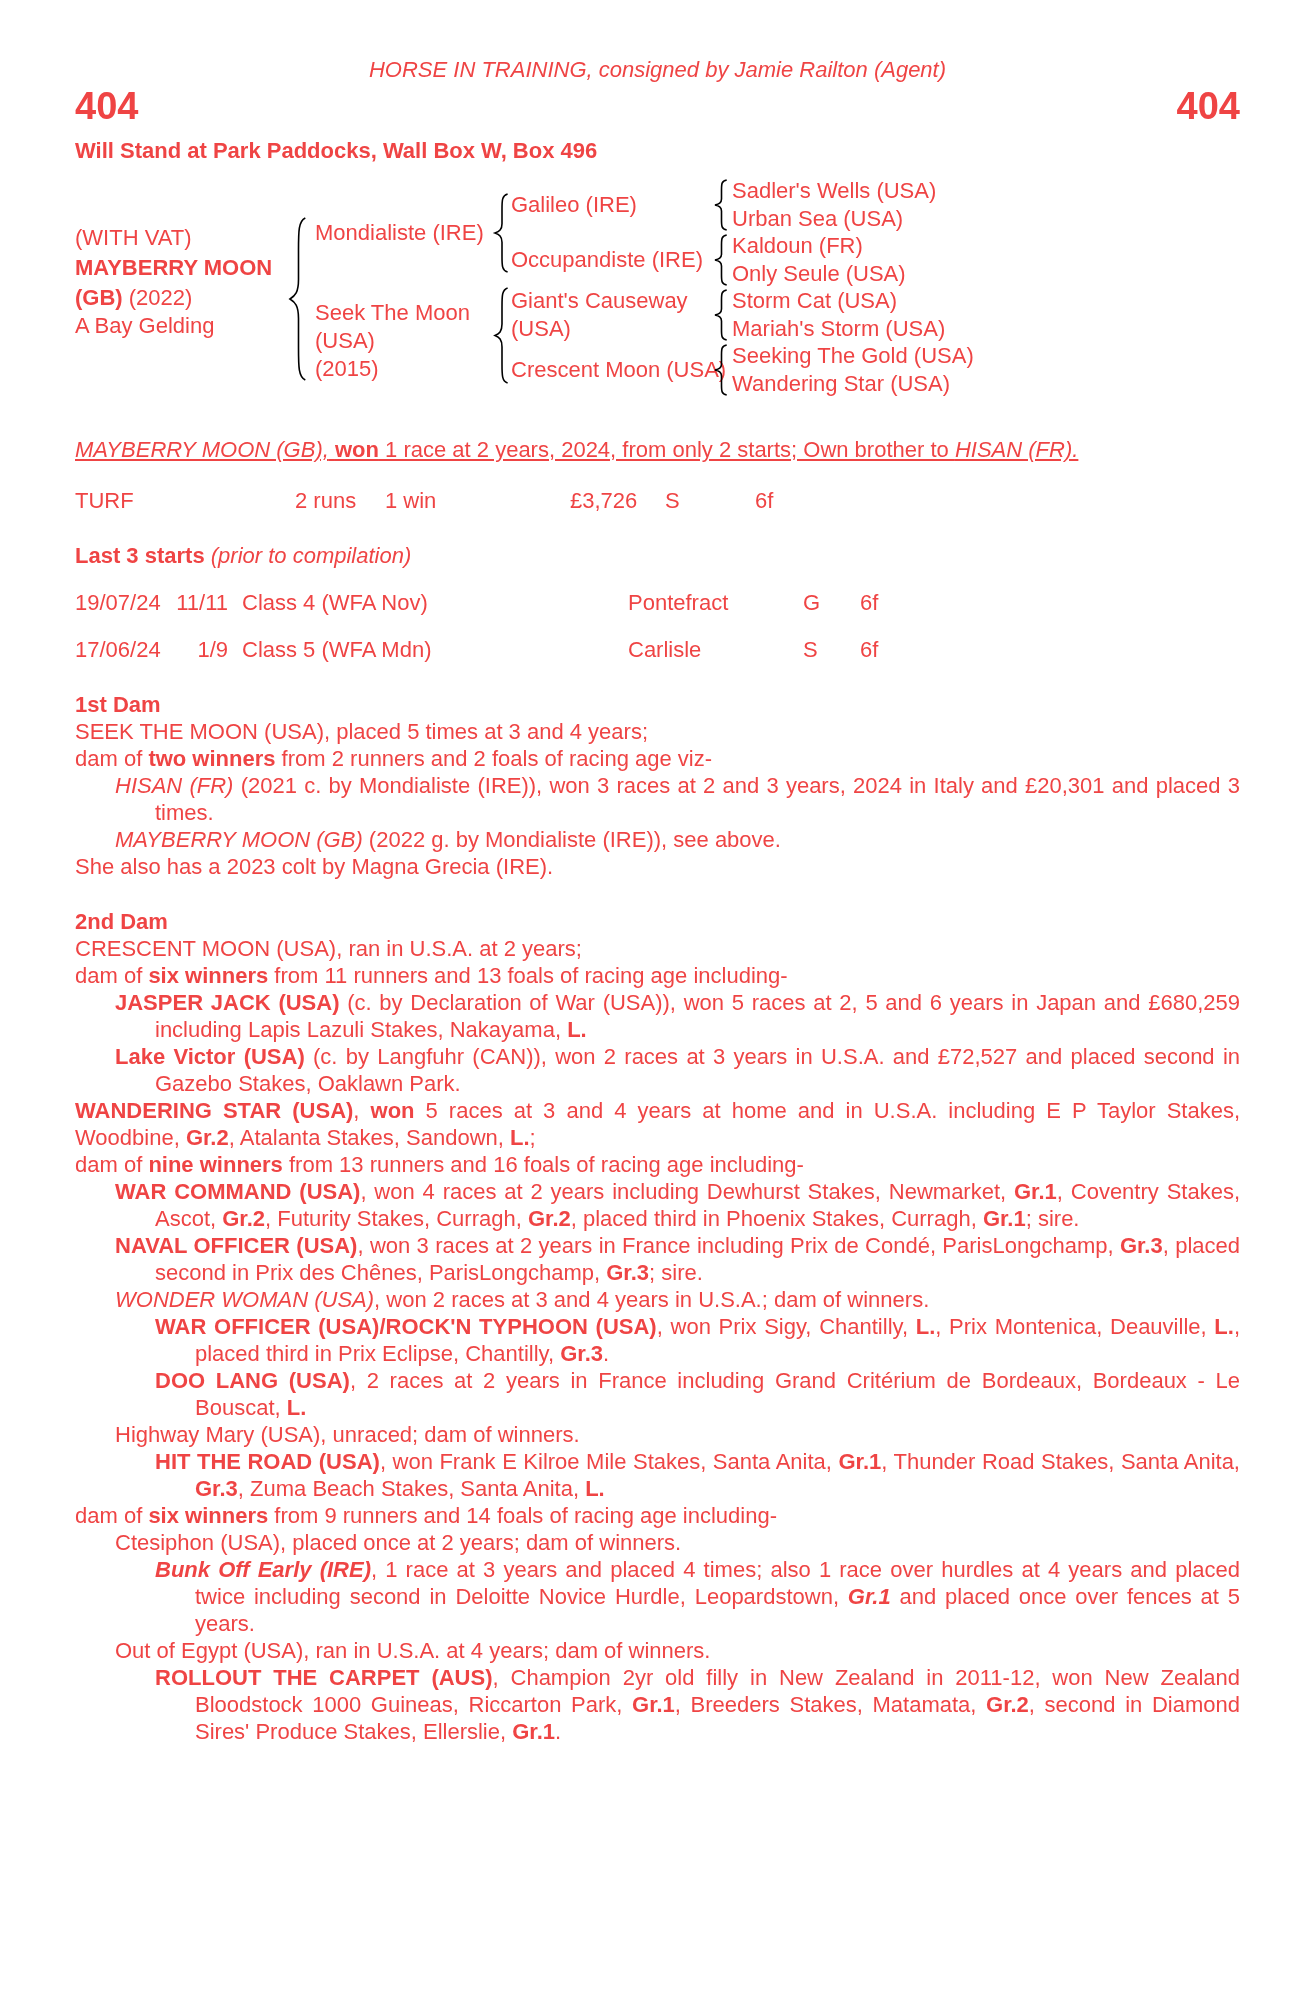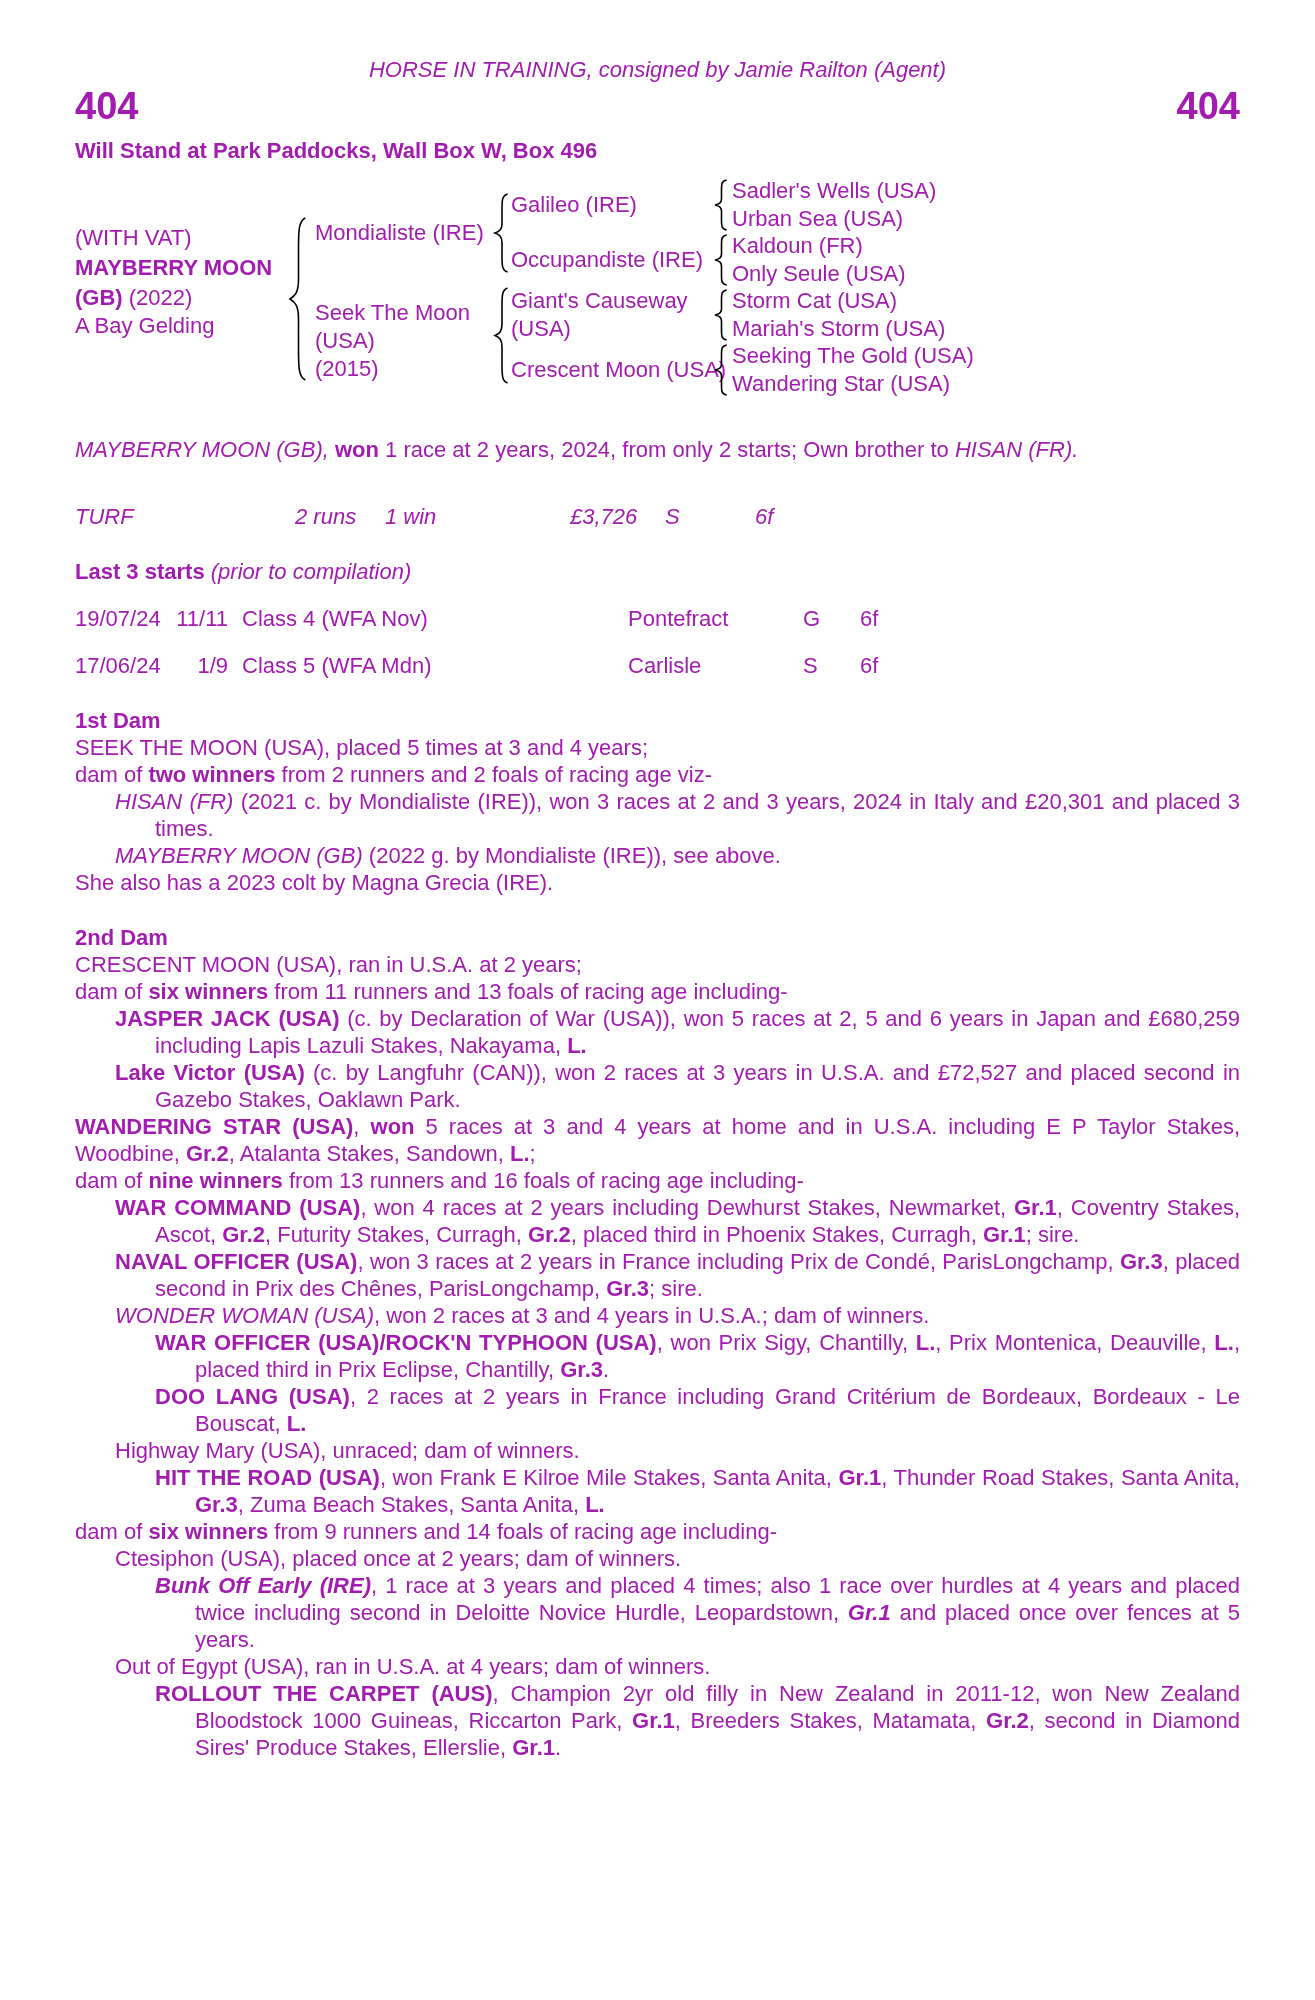--- a/index.html
+++ b/index.html
@@ -1,45 +1,45 @@
 <!DOCTYPE html>
 <html><head>
 <meta charset="utf-8">
 <style>
   html,body{margin:0;padding:0;background:#ffffff;}
   .page{
     position:relative;
     width:1315px;height:2000px;
     box-sizing:border-box;
     padding:56px 75px 42px 75px;
-    background:#ffffff;color:#a21caf;
+    background:#ffffff;color:#ef4444;
     font-family:"Liberation Sans", sans-serif;
     font-size:22px;line-height:27px;
     overflow:hidden;
   }
   .seg-b{font-weight:bold;}
   .seg-i{font-style:italic;}
   .header{text-align:center;font-style:italic;}
   .lot-row{display:flex;justify-content:space-between;align-items:flex-start;
     font-size:38px;font-weight:bold;line-height:42px;margin-top:2px;}
   .stand{font-weight:bold;margin-top:10px;}
   
   .pedigree{position:relative;height:238px;margin-top:6px;}
   .ped-line{position:absolute;white-space:nowrap;line-height:26px;}
   .brace{position:absolute;overflow:visible;}
   .brace path{fill:none;stroke:#000;stroke-width:1.6;}
   
   .para{margin:0;text-align:justify;}
-  .hang0{padding-left:40px;text-indent:-40px;}
+  .hang0{padding-left:40px;text-indent:-40px;text-decoration:underline;}
   .hang1{padding-left:80px;text-indent:-40px;}
   .hang2{padding-left:120px;text-indent:-40px;}
   .mt{margin-top:28px;}
   .dam-head{font-weight:bold;}
   
-  .turf{display:flex;margin-top:40px;font-style:italic;}
+  .turf{display:flex;margin-top:24px;}
   .turf .t-label{width:220px;}
   .turf .t-runs{width:90px;}
   .turf .t-wins{width:185px;}
   .turf .t-earn{width:95px;}
   .turf .t-going{width:90px;}
   
   .race-row{display:flex;margin-top:20px;}
   .c-date{width:95px;}
   .c-pos{width:58px;text-align:right;}
   .c-race{width:400px;padding-left:14px;box-sizing:border-box;}

